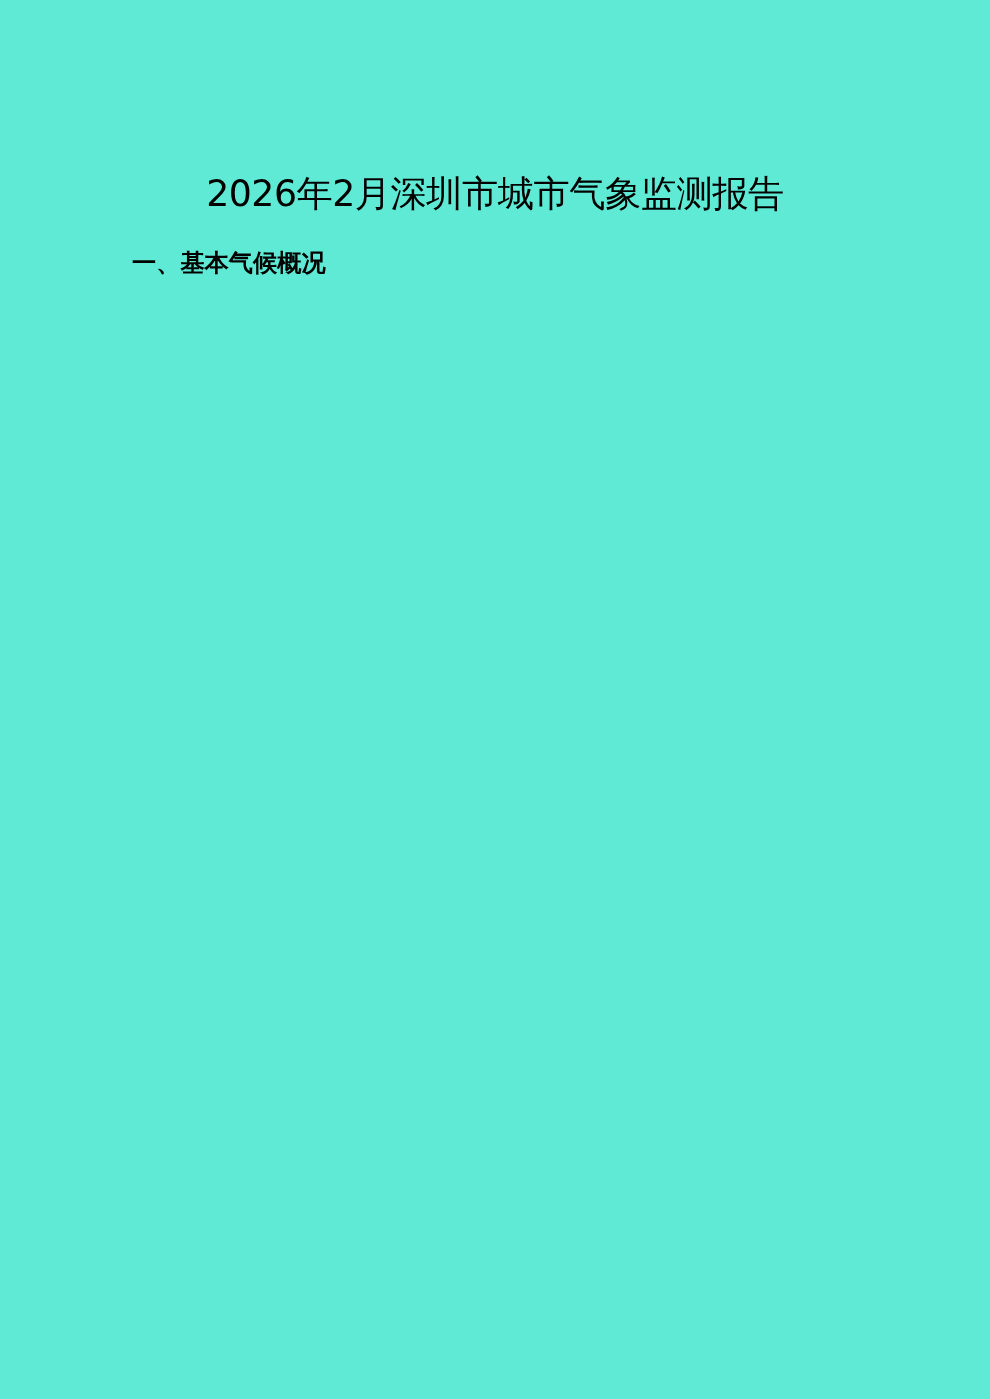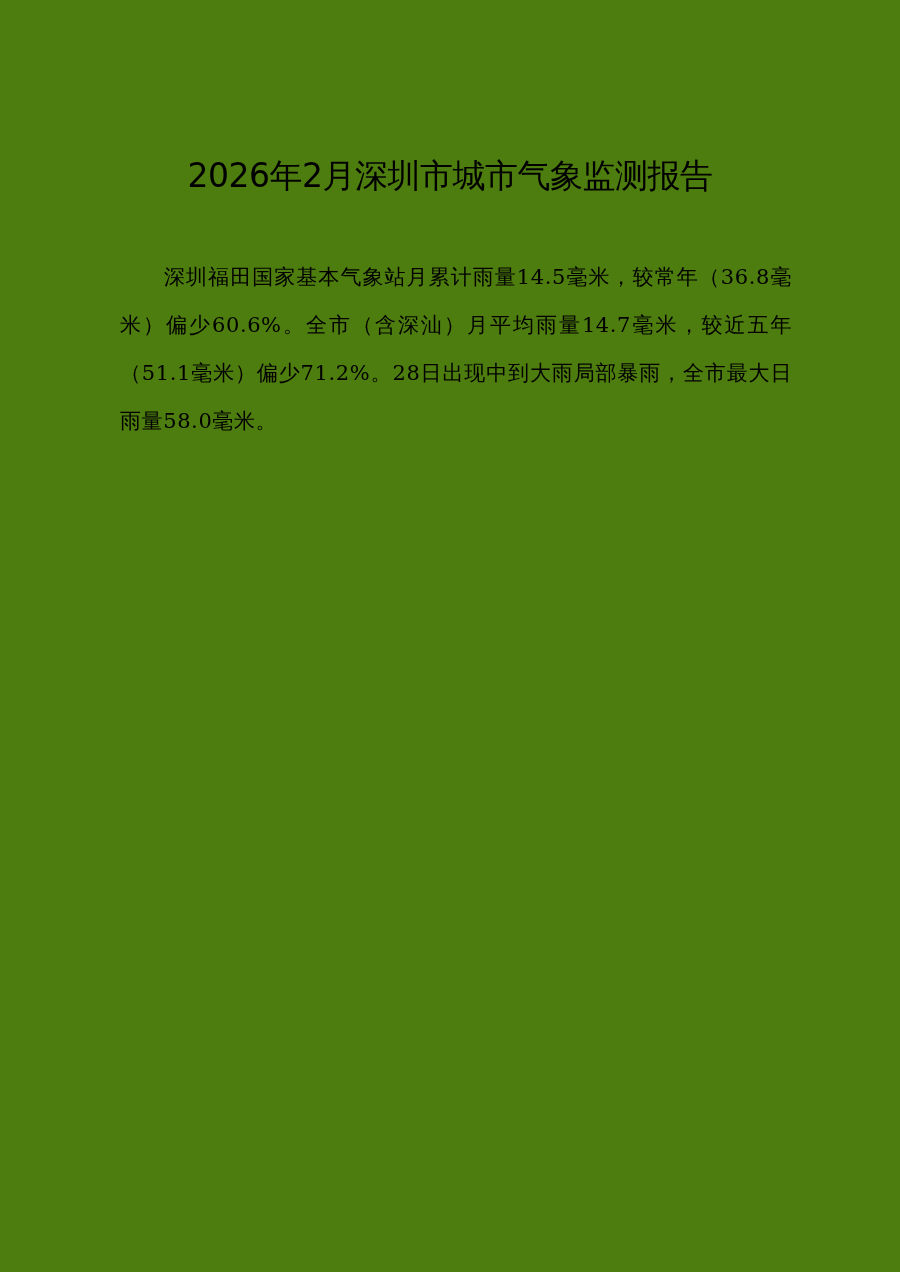--- a/index.html
+++ b/index.html
@@ -13,21 +13,21 @@
       position: relative;
       overflow: hidden;
       color: #000000;
     }
     .page {
       position: absolute;
       left: 0;
       top: 0;
       width: 900px;
       height: 1272px;
-      background: #4d7c0f;
+      background: #5eead4;
     }
     .doc-title {
       position: absolute;
       left: 0;
       top: 130px;
       width: 900px;
       text-align: center;
       font-family: "DejaVu Sans", sans-serif;
       font-size: 33px;
       line-height: 48px;
@@ -59,16 +59,16 @@
       text-align-last: left;
       letter-spacing: 0.6px;
       word-break: break-all;
     }
   </style>
 </head>
 <body>
 
 <div class="page">
   <h1 class="doc-title">2026年2月深圳市城市气象监测报告</h1>
+  <h2 class="section-heading">一、基本气候概况</h2>
   <div class="body">
-    <p class="para">深圳福田国家基本气象站月累计雨量14.5毫米，较常年（36.8毫米）偏少60.6%。全市（含深汕）月平均雨量14.7毫米，较近五年（51.1毫米）偏少71.2%。28日出现中到大雨局部暴雨，全市最大日雨量58.0毫米。</p>
   </div>
 </div>
 
 </body></html>

